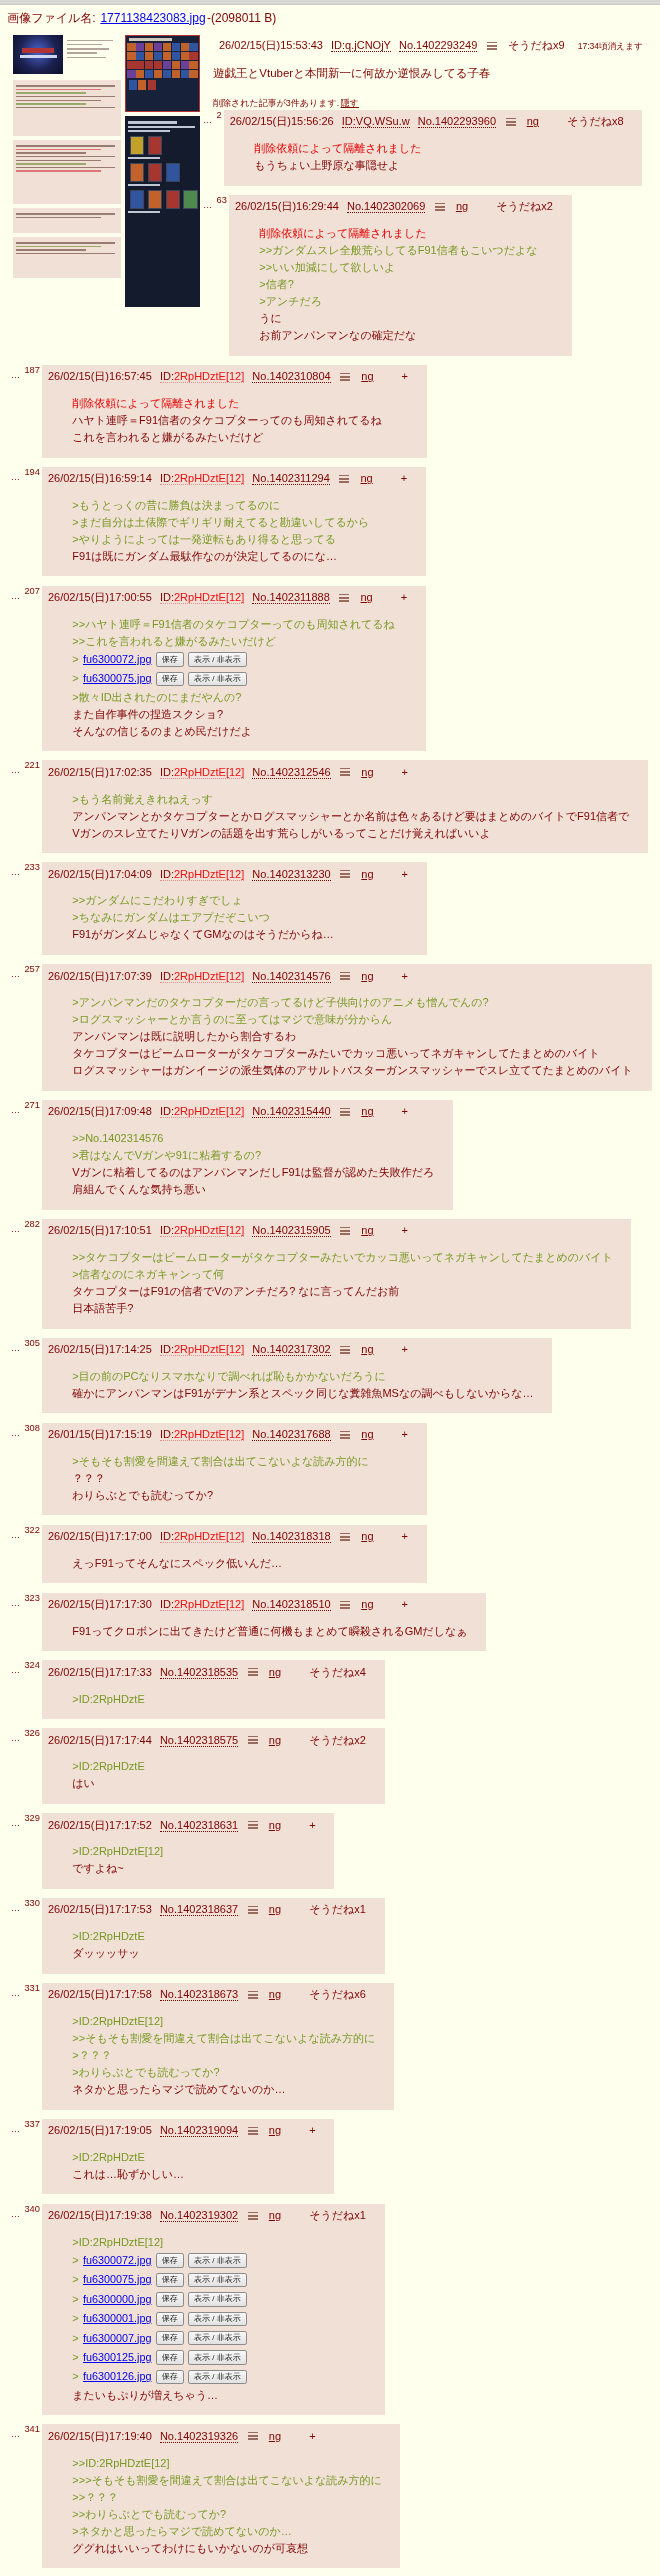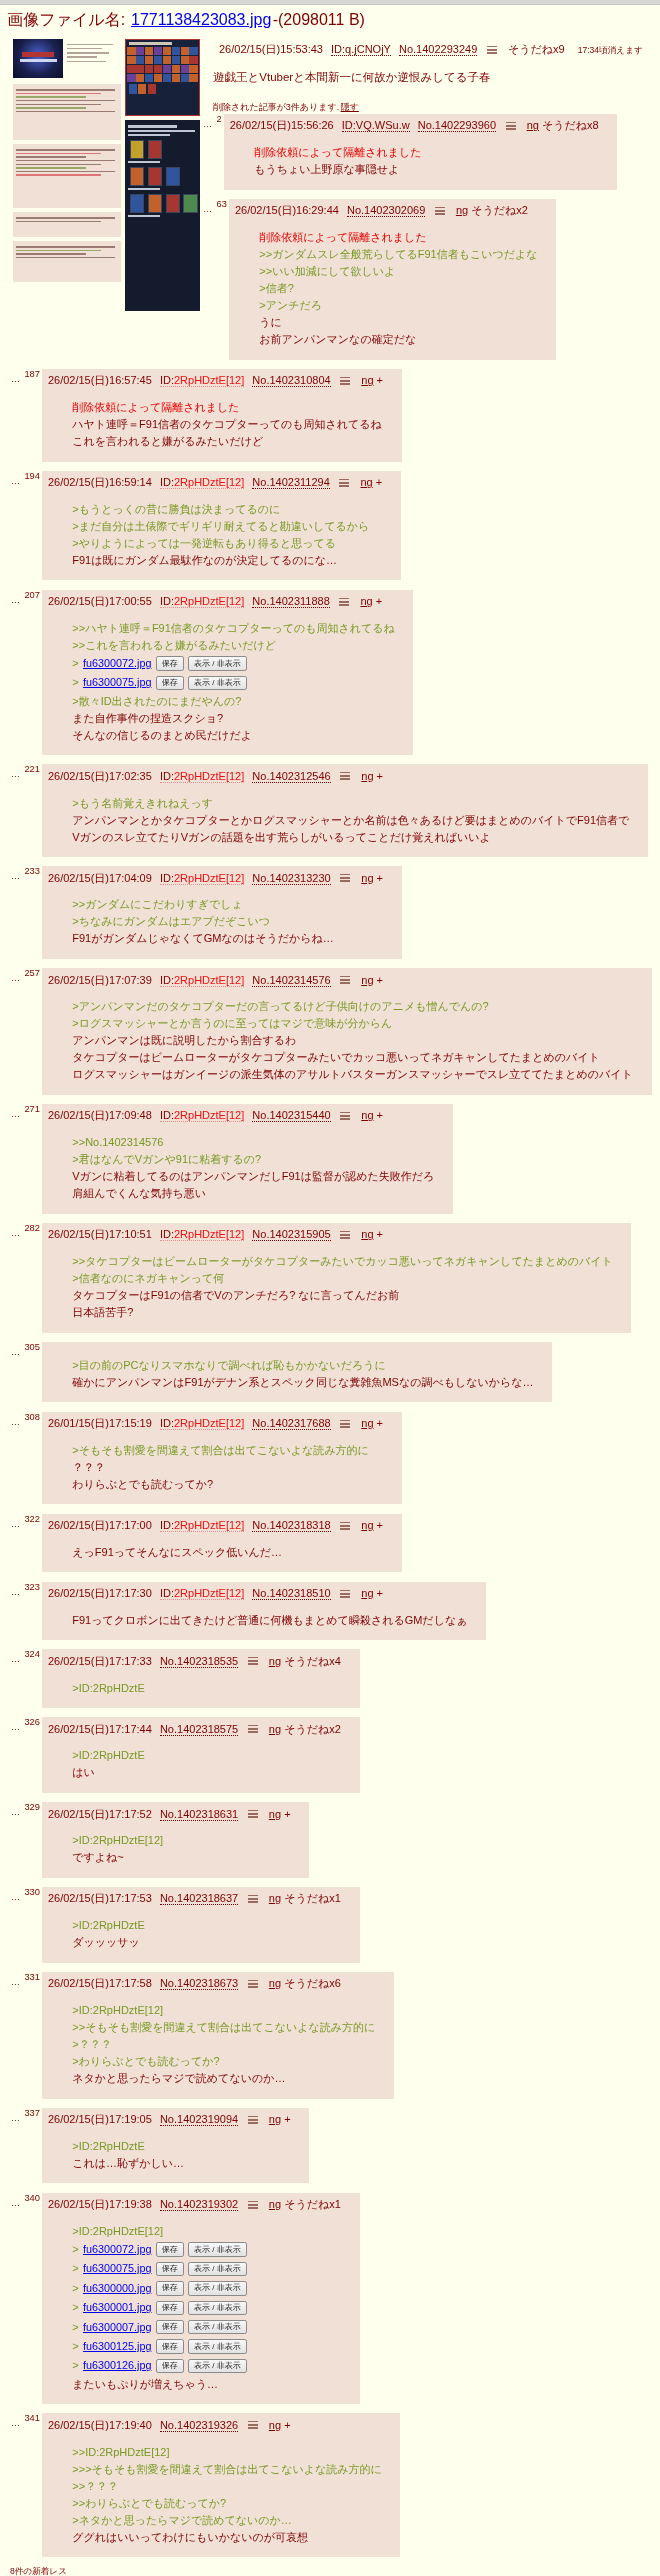--- a/index.html
+++ b/index.html
@@ -4,21 +4,21 @@
 <style>
   html,body{margin:0;padding:0;}
   body{
     width:661px;height:2576px;overflow:hidden;position:relative;
     background:#FFFFEE;color:#800000;
     font-family:"Liberation Sans","DejaVu Sans",sans-serif;
     font-size:11px;
   }
   a{cursor:pointer;}
   .topbar{height:4.3px;background:#d7d7d3;border-bottom:0.7px solid #c6c6c2;}
-  .file-line{margin:4.3px 0 5.8px 7.2px;font-size:16px;white-space:nowrap;}
+  .file-line{margin:4.3px 0 5.8px 7.2px;font-size:12px;white-space:nowrap;}
   .file-link{color:#0000EE;text-decoration:underline;margin:0 1.4px;}
   .file-size{color:#800000;}
 
   
   .collage{float:left;margin:2.9px 0 0 13px;width:187px;height:272px;cursor:pointer;}
   .lcol{float:left;width:108px;}
   .rcol{float:right;width:75px;}
   .mdrow{height:42px;margin-bottom:2.9px;}
   .mdtile{float:left;width:50px;height:39px;background:radial-gradient(circle at 50% 42%,#4a63d0 0%,#1b2150 55%,#0b0e28 100%);}
   .mdtile .logo{width:32px;height:5px;background:#b23434;margin:13px auto 1.4px auto;}
@@ -50,21 +50,21 @@
   .notice-link{color:#800000;text-decoration:underline;margin-left:1.4px;}
   .expire{font-size:8.6px;margin-left:10px;text-align:center;}
 
   .pdate{margin-right:5px;}
   .idwrap{margin-right:5px;border-bottom:0.7px dotted #800000;}
   .idval.red{color:#ee1111;}
   .idwrap.red{border-bottom-color:#e89090;text-align:right;}
   .pno{border-bottom:0.7px dotted #800000;margin-right:6.5px;}
   .menu-icon{display:inline-block;width:10px;height:8px;margin-right:8px;vertical-align:-0.7px;
     background:repeating-linear-gradient(to bottom,#8a564a 0 1.4px,rgba(0,0,0,0) 1.4px 3.2px);opacity:.85;}
-  .ng{color:#800000;text-decoration:underline;margin-right:0;}
+  .ng{color:#800000;text-decoration:underline;margin-right:25px;}
   .sodane{color:#800000;}
 
   .rrow{margin:0 0 9.3px 10.8px;white-space:nowrap;}
   .rrow.beside{margin-left:203px;}
   .dots{color:#800000;font-size:9.3px;margin-right:3.6px;letter-spacing:0.7px;}
   .rnum{font-size:9.3px;vertical-align:5px;margin-right:2.2px;}
   .bubble{display:inline-block;vertical-align:top;background:#F0E0D6;
     padding:4.3px 18.7px 11.5px 5.8px;max-width:633px;white-space:normal;}
   .phead{white-space:nowrap;line-height:15px;}
   .pbody{margin:10.8px 0 0 24.4px;line-height:17px;font-size:11px;}
@@ -425,20 +425,28 @@
             <div class="l-quote">&gt;&gt;タケコプターはビームローターがタケコプターみたいでカッコ悪いってネガキャンしてたまとめのバイト</div>
             <div class="l-quote">&gt;信者なのにネガキャンって何</div>
             <div class="l-text">タケコプターはF91の信者でVのアンチだろ? なに言ってんだお前</div>
             <div class="l-text">日本語苦手?</div>
           </div>
     </div>
   </div>
 
   <div class="rrow">
     <span class="dots">…</span><span class="rnum">305</span><div class="bubble">
+      <div class="phead">
+        <span class="pdate">26/02/15(日)17:14:25</span>
+        <span class="idwrap red"><span class="idpre">ID:</span><span class="idval red">2RpHDztE[12]</span></span>
+        <span class="pno">No.1402317302</span>
+        <span class="menu-icon"></span>
+        <a class="ng">ng</a>
+        <span class="sodane">+</span>
+      </div>
       <div class="pbody">
             <div class="l-quote">&gt;目の前のPCなりスマホなりで調べれば恥もかかないだろうに</div>
             <div class="l-text">確かにアンパンマンはF91がデナン系とスペック同じな糞雑魚MSなの調べもしないからな…</div>
           </div>
     </div>
   </div>
 
   <div class="rrow">
     <span class="dots">…</span><span class="rnum">308</span><div class="bubble">
       <div class="phead">

